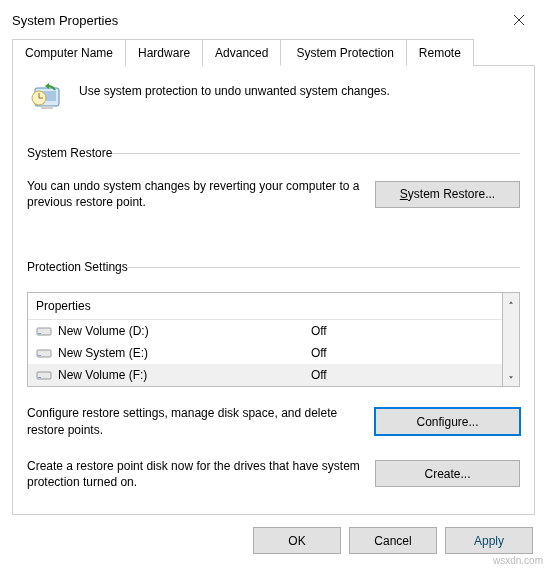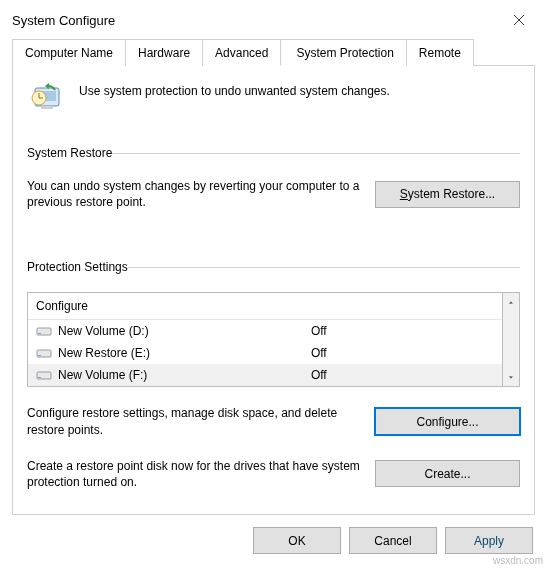--- a/index.html
+++ b/index.html
@@ -198,21 +198,21 @@
       bottom: 2px;
       font-size: 10px;
       color: #bbb;
       pointer-events: none;
     }
   </style>
 </head>
 <body>
 
 <div class="titlebar">
-  <div class="titlebar-title">System Configure</div>
+  <div class="titlebar-title">System Properties</div>
   <div class="close-btn">
     <svg width="12" height="12" viewBox="0 0 12 12">
       <line x1="1" y1="1" x2="11" y2="11" stroke="#333" stroke-width="1"></line>
       <line x1="11" y1="1" x2="1" y2="11" stroke="#333" stroke-width="1"></line>
     </svg>
   </div>
 </div>
 
 <div class="tabs">
   <div class="tab">Computer Name</div>
@@ -253,21 +253,21 @@
   <div class="section-gap"></div>
 
   <div class="group-header">
     <div class="group-title">Protection Settings</div>
     <div class="group-line"></div>
   </div>
 
   <div class="drives-wrap">
     <div class="drives-table">
       <div class="drives-header">
-        <div class="col col-prot">Configure</div>
+        <div class="col col-prot">Properties</div>
       </div>
       <div class="drives-body">
         <div class="drive-row">
           <div class="col col-drive">
             <span class="drive-icon">
               <svg width="16" height="12" viewBox="0 0 16 12">
                   <rect x="1" y="3" width="14" height="7" rx="1" fill="#e8e8e8" stroke="#9a9a9a"></rect>
                   <rect x="2" y="8" width="3" height="1" fill="#6aa8e8"></rect>
                 </svg>
             </span>
@@ -276,21 +276,21 @@
           <div class="col col-prot">Off</div>
         </div>
         <div class="drive-row">
           <div class="col col-drive">
             <span class="drive-icon">
               <svg width="16" height="12" viewBox="0 0 16 12">
                   <rect x="1" y="3" width="14" height="7" rx="1" fill="#e8e8e8" stroke="#9a9a9a"></rect>
                   <rect x="2" y="8" width="3" height="1" fill="#6aa8e8"></rect>
                 </svg>
             </span>
-            <span>New Restore (E:)</span>
+            <span>New System (E:)</span>
           </div>
           <div class="col col-prot">Off</div>
         </div>
         <div class="drive-row selected">
           <div class="col col-drive">
             <span class="drive-icon">
               <svg width="16" height="12" viewBox="0 0 16 12">
                   <rect x="1" y="3" width="14" height="7" rx="1" fill="#e8e8e8" stroke="#9a9a9a"></rect>
                   <rect x="2" y="8" width="3" height="1" fill="#6aa8e8"></rect>
                 </svg>

